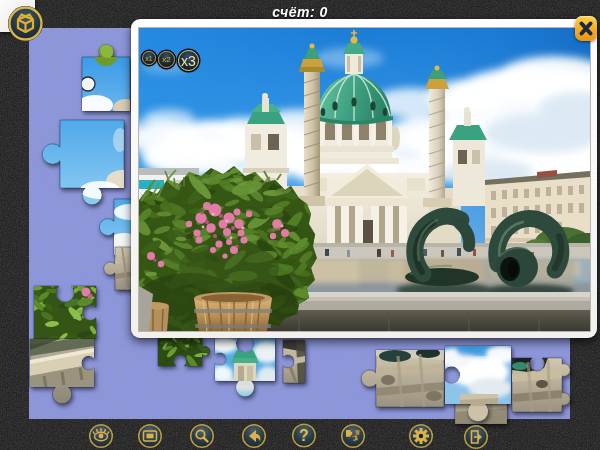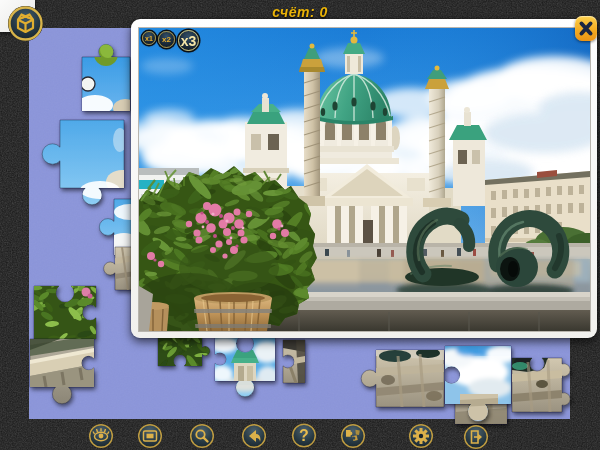--- a/index.html
+++ b/index.html
@@ -1,26 +1,26 @@
 <!DOCTYPE html>
 <html><head>
 <meta charset="utf-8">
 <style>
 html,body{margin:0;padding:0;background:#101010;}
 #stage{position:relative;width:600px;height:450px;overflow:hidden;background:#1e1e1e;font-family:"Liberation Sans",sans-serif;}
 #board{position:absolute;left:29px;top:28px;width:541px;height:391px;background:#8b95da;}
 #piecesvg{position:absolute;left:0;top:0;}
 #popup{position:absolute;left:131px;top:19px;width:466px;height:319px;background:linear-gradient(180deg,#ffffff,#f1f0ed);border-radius:9px;box-shadow:0 4px 10px rgba(0,0,0,0.6),0 0 2px rgba(0,0,0,0.5);}
 #photo{position:absolute;left:8px;top:9px;outline:1px solid #b9b5ae;}
-.xbtn{position:absolute;border-radius:50%;background:radial-gradient(circle at 50% 30%,#33506a 0%,#1b2b3a 55%,#0f171f 100%);border:1px solid #ad8c34;box-shadow:0 0 0 1.5px #0c1014,0 1px 2px rgba(0,0,0,.6);color:#e5ad2e;font-weight:bold;display:flex;align-items:center;justify-content:center;}
+.xbtn{position:absolute;border-radius:50%;background:radial-gradient(circle at 50% 30%,#33506a 0%,#1b2b3a 55%,#0f171f 100%);border:1px solid #ad8c34;box-shadow:0 0 0 1.5px #0c1014,0 1px 2px rgba(0,0,0,.6);color:#e5ad2e;font-weight:normal;display:flex;align-items:center;justify-content:center;margin-top:20px;}
 #x1{left:11px;top:12px;width:12px;height:12px;font-size:7px;}
 #x2{left:27px;top:12px;width:15px;height:15px;font-size:8px;}
 #x3{left:47px;top:11px;width:19px;height:19px;font-size:14px;color:#f6e6a8;border:1px solid #d8bc62;}
 #closebtn{position:absolute;left:444px;top:-3px;width:22px;height:25px;border-radius:7px;background:linear-gradient(180deg,#fcd14d 0%,#f4ac22 55%,#ec9414 100%);box-shadow:0 1px 3px rgba(0,0,0,.5), inset 0 1px 1px rgba(255,255,255,.5);}
-#score{position:absolute;left:0;top:4px;width:600px;text-align:center;color:#eab308;font-size:14px;font-weight:bold;font-style:italic;letter-spacing:0.5px;text-shadow:0 1px 2px #000;}
+#score{position:absolute;left:0;top:4px;width:600px;text-align:center;color:#ffffff;font-size:14px;font-weight:bold;font-style:italic;letter-spacing:0.5px;text-shadow:0 1px 2px #000;}
 #menucard{position:absolute;left:-8px;top:-7px;width:43px;height:39px;background:linear-gradient(135deg,#ffffff,#e8e8e6);border-radius:8px;box-shadow:0 2px 4px rgba(0,0,0,.55);}
 #badge{position:absolute;left:7px;top:5px;}
 #botbar{position:absolute;left:0;top:410px;}
 </style>
 </head>
 <body>
 <div id="stage">
   <svg style="position:absolute;left:0;top:0" width="600" height="450" viewBox="0 0 600 450">
 <defs>
 <filter id="noisef" x="0" y="0" width="100%" height="100%">

